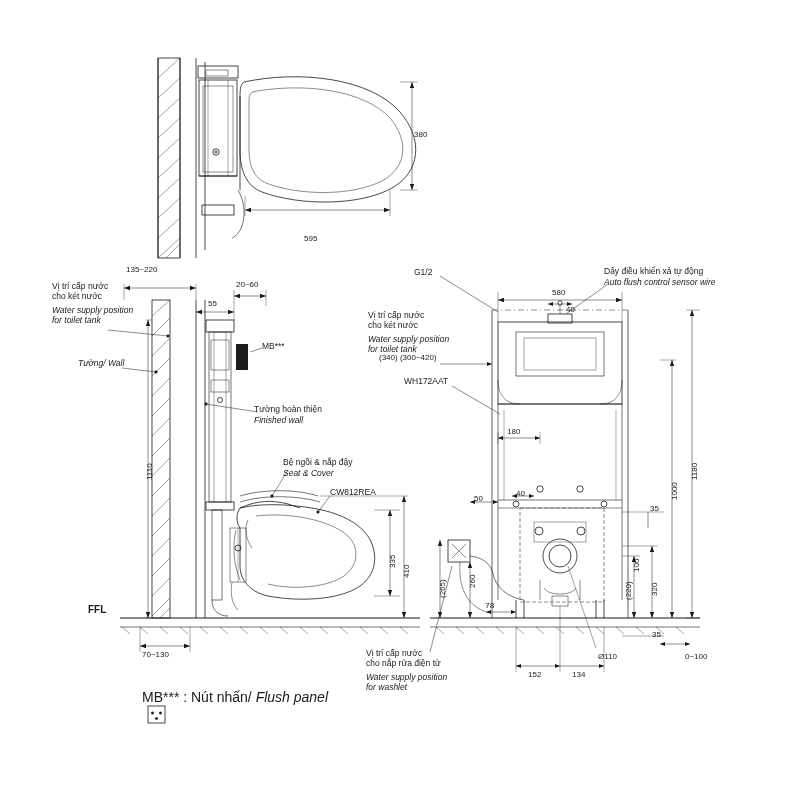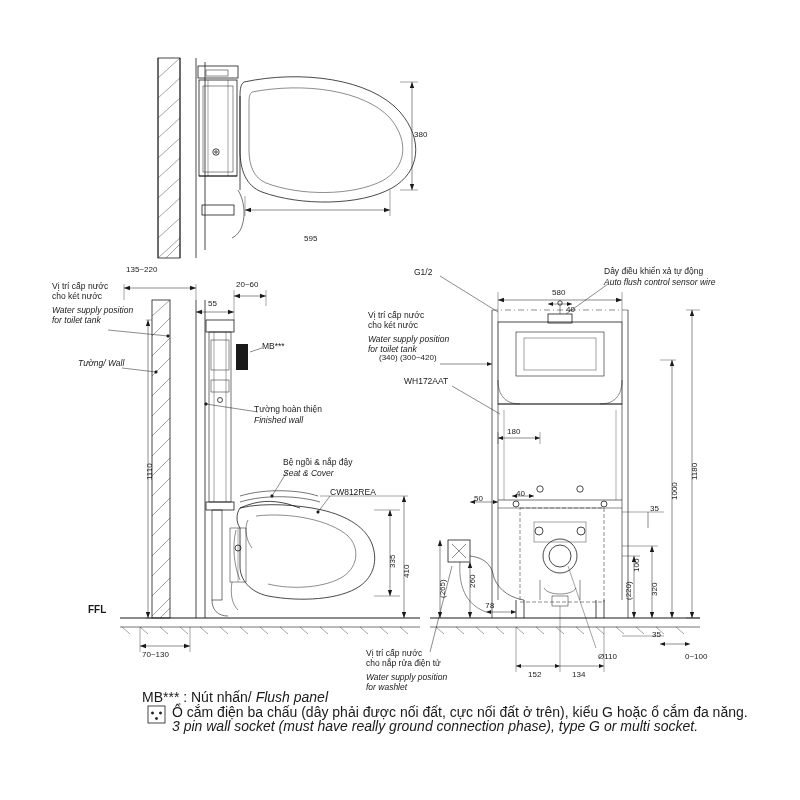--- a/index.html
+++ b/index.html
@@ -405,16 +405,14 @@
 <div class="dim vert" style="left:468px;top:588px;transform:rotate(-90deg);">260</div>
 <div class="dim vert" style="left:438px;top:598px;transform:rotate(-90deg);">(265)</div>
 <div class="dim" style="left:485px;top:601px;font-family:Liberation Mono, monospace;">78</div>
 <div class="dim" style="left:528px;top:670px;">152</div>
 <div class="dim" style="left:572px;top:670px;">134</div>
 <div class="dim" style="left:598px;top:652px;">Ø110</div>
 <div class="dim" style="left:652px;top:630px;">35</div>
 <div class="dim" style="left:660px;top:652px;padding-left:25px;">0~100</div>
 
 <div class="note" style="left:142px;top:692px;"><span>MB*** : Nút nhấn/ </span><span class="it">Flush panel</span></div>
-<div class="note" style="left:172px;top:707px;">Ổ cắm điện ba chấu (dây phải được nối đất, cực nối đất ở trên), kiểu G hoặc ổ cắm đa năng.</div>
-<div class="note it" style="left:172px;top:721px;">3 pin wall socket (must have really ground connection phase), type G or multi socket.</div>
 
 </div>
 
 </body></html>

